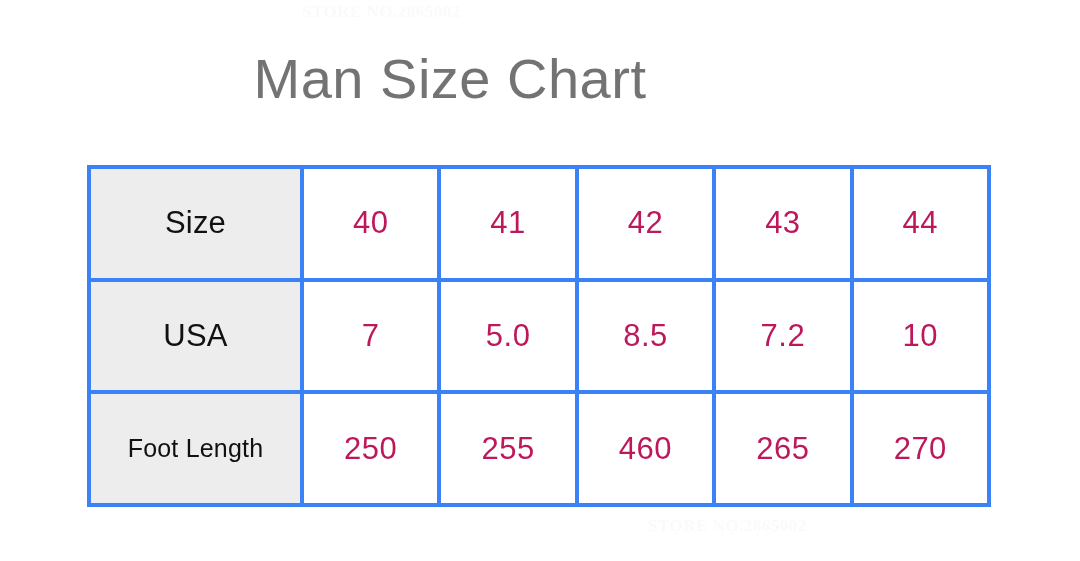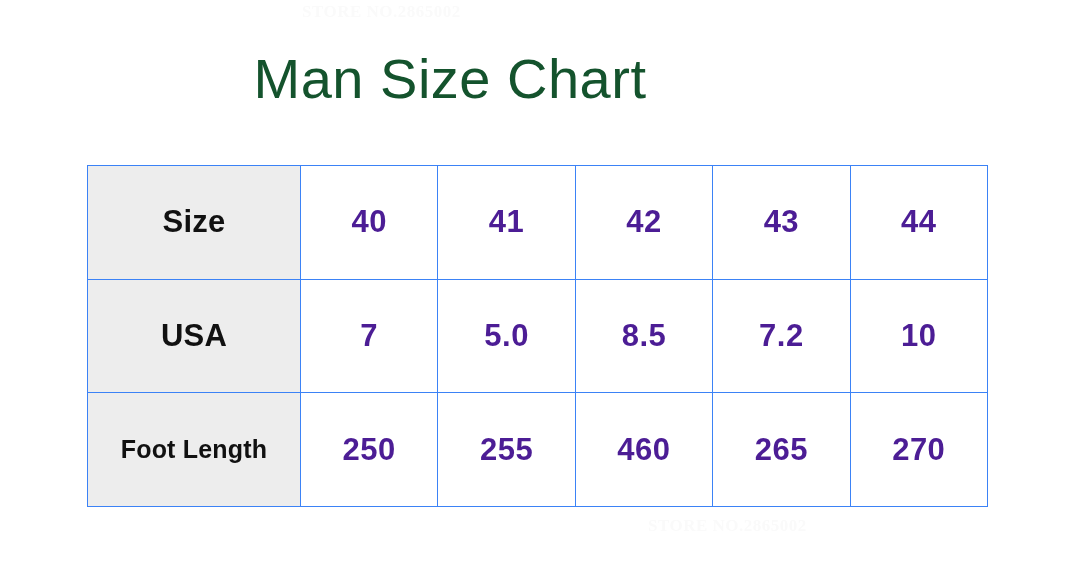--- a/index.html
+++ b/index.html
@@ -42,21 +42,21 @@
 
   
   .chart-title {
     position: absolute;
     left: 0;
     top: 48px;
     width: 900px;
     text-align: center;
     font-size: 56px;
     font-weight: 400;
-    color: #14532d;
+    color: #737373;
     letter-spacing: 0.5px;
     line-height: 1.12;
   }
 
   
   .size-table-wrap {
     position: absolute;
     left: 87px;
     top: 165px;
     width: 900px;
@@ -67,41 +67,41 @@
     width: 900px;
     height: 342px;
     border-collapse: collapse;
     table-layout: fixed;
   }
 
   table.size-table col.label-col { width: 213px; }
   table.size-table col.data-col  { width: 137.4px; }
 
   table.size-table td {
-    border: 1px solid #3b82f6;
+    border: 4px solid #3b82f6;
     text-align: center;
     vertical-align: middle;
     height: 81px;
-    font-weight: 700;
+    font-weight: 400;
   }
 
   td.row-label {
     background: #ededed;
     color: #111111;
     font-size: 31px;
     letter-spacing: 0.2px;
   }
 
   td.row-label.narrow-label {
     font-size: 25px;
   }
 
   td.data-cell {
     background: #ffffff;
-    color: #4c1d95;
+    color: #be185d;
     font-size: 31px;
     font-weight: 300;
     letter-spacing: 0.5px;
   }
 </style>
 </head>
 <body>
 
 <div class="page">
 

